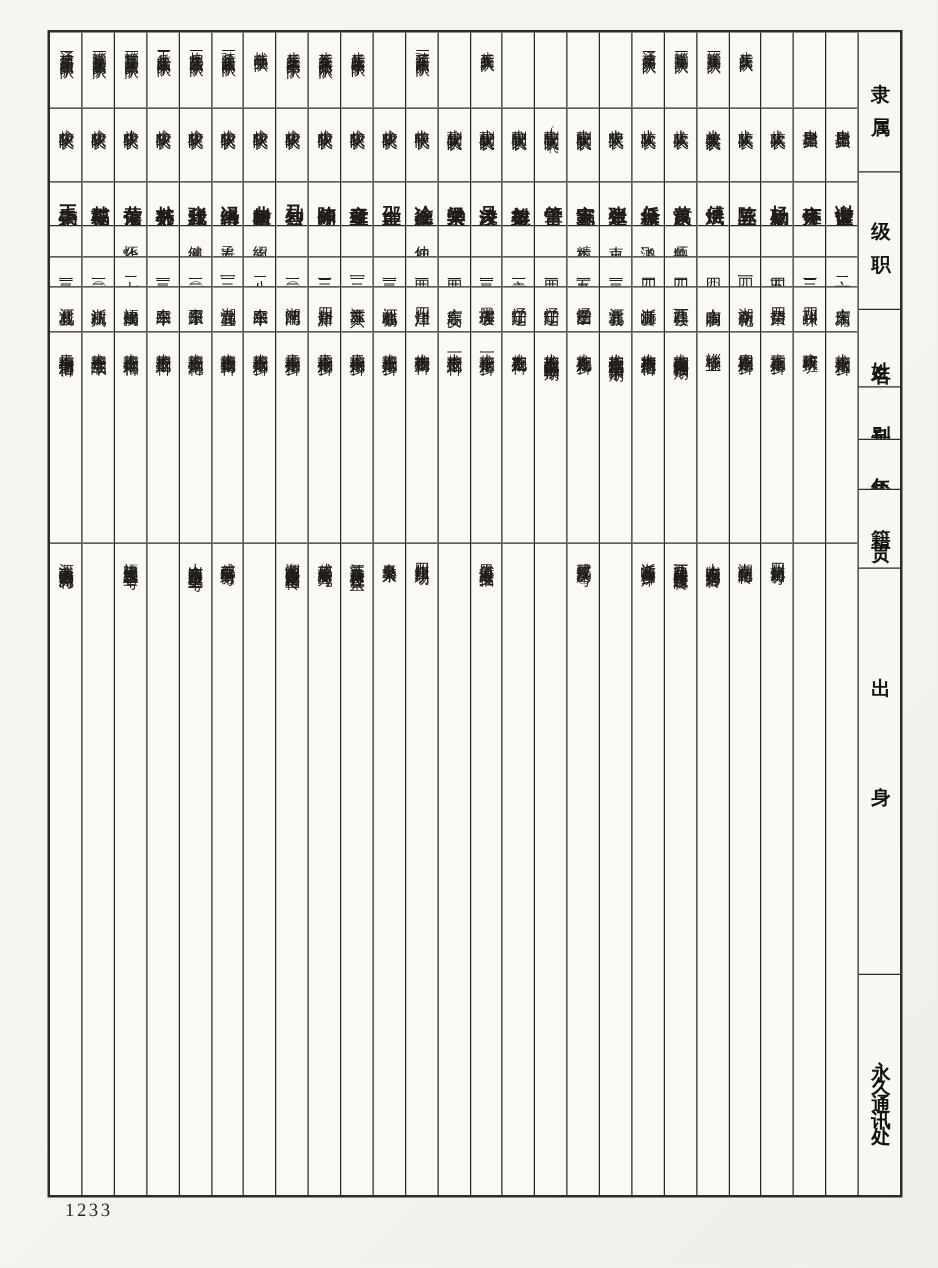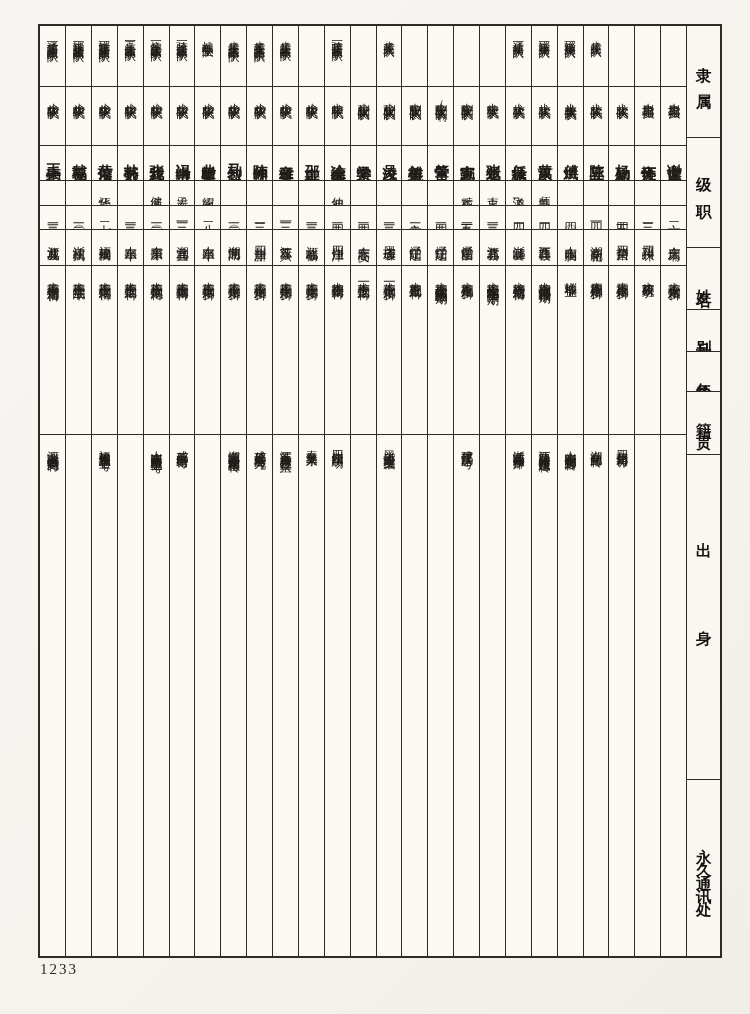--- a/index.html
+++ b/index.html
@@ -46,21 +46,21 @@
   }
   .hs-aff    { letter-spacing:28px; }
   .hs-rank   { letter-spacing:28px; }
   .hs-name   { letter-spacing:12px; }
   .hs-alias  { letter-spacing:3px; }
   .hs-age    { letter-spacing:3px; }
   .hs-origin { letter-spacing:12px; }
   .hs-bg     { letter-spacing:88px; }
   .hs-addr   { letter-spacing:13px; }
   .page-number {
-    position:absolute; left:40px; top:961px;
+    position:absolute; left:52px; top:961px;
     font-size:15px; letter-spacing:2px; color:#2a2722;
   }
 </style>
 </head>
 <body>
 
 <div class="page">
 
   <div class="grid" id="grid">
 

